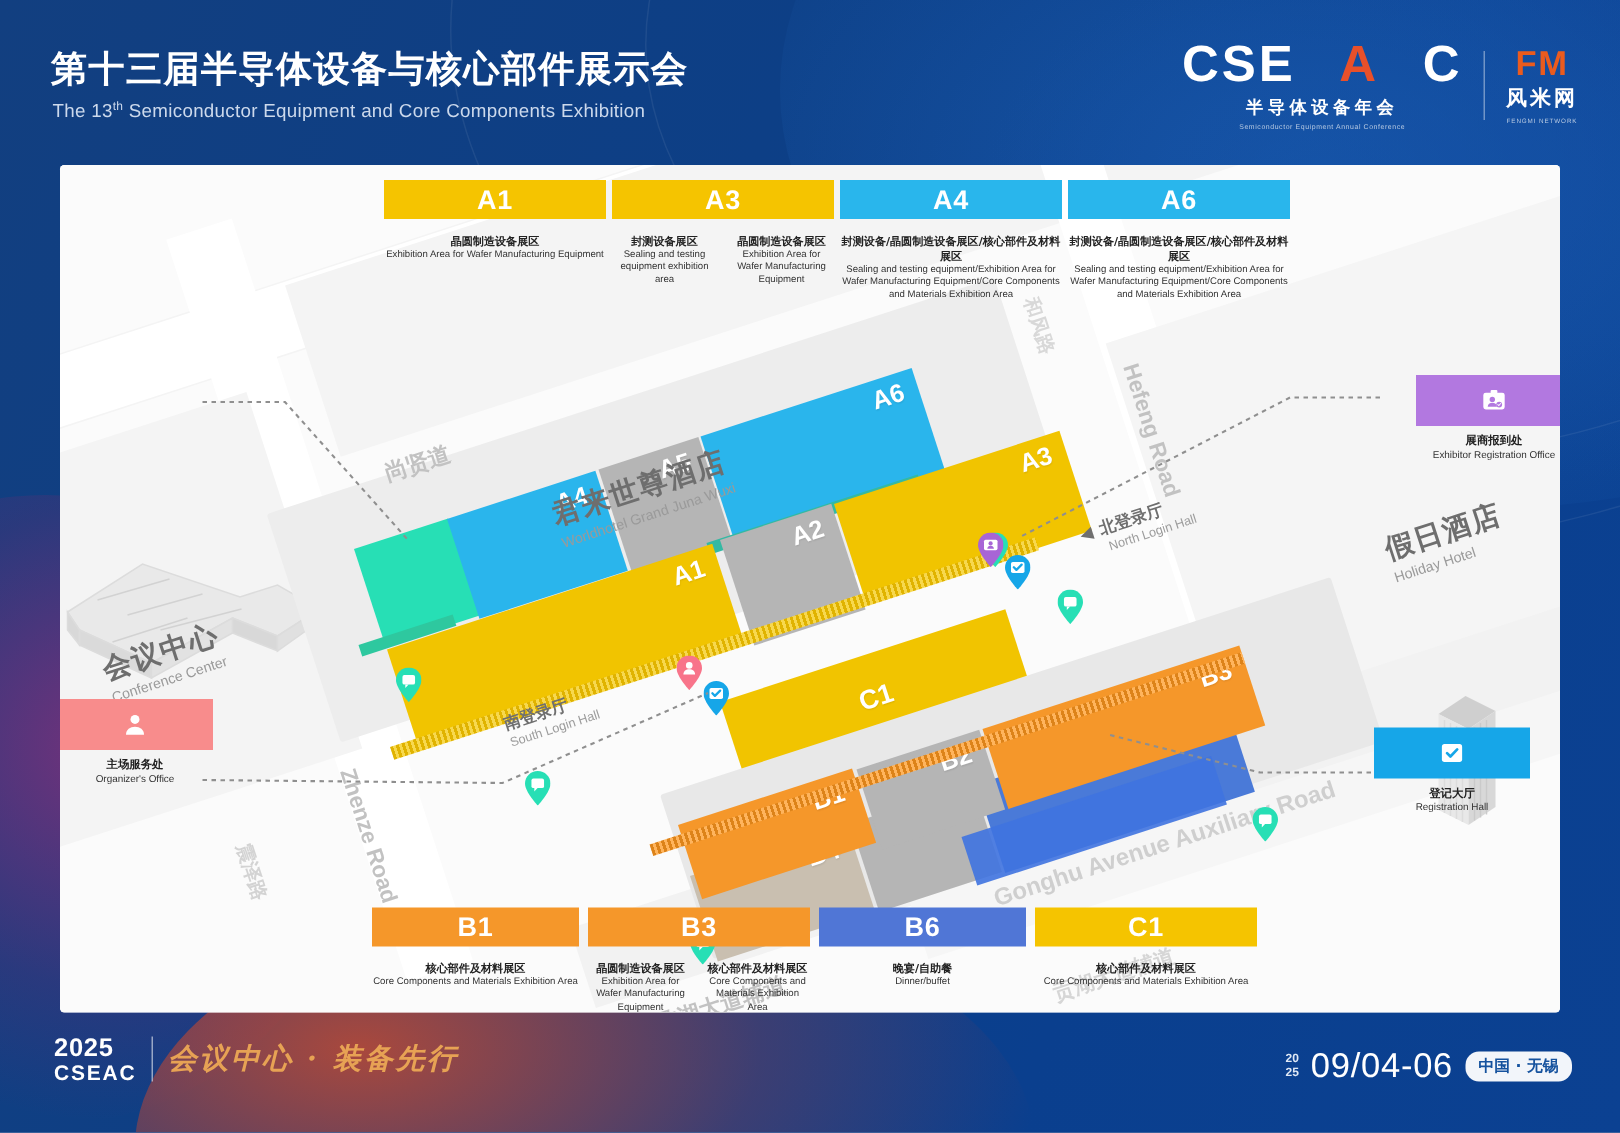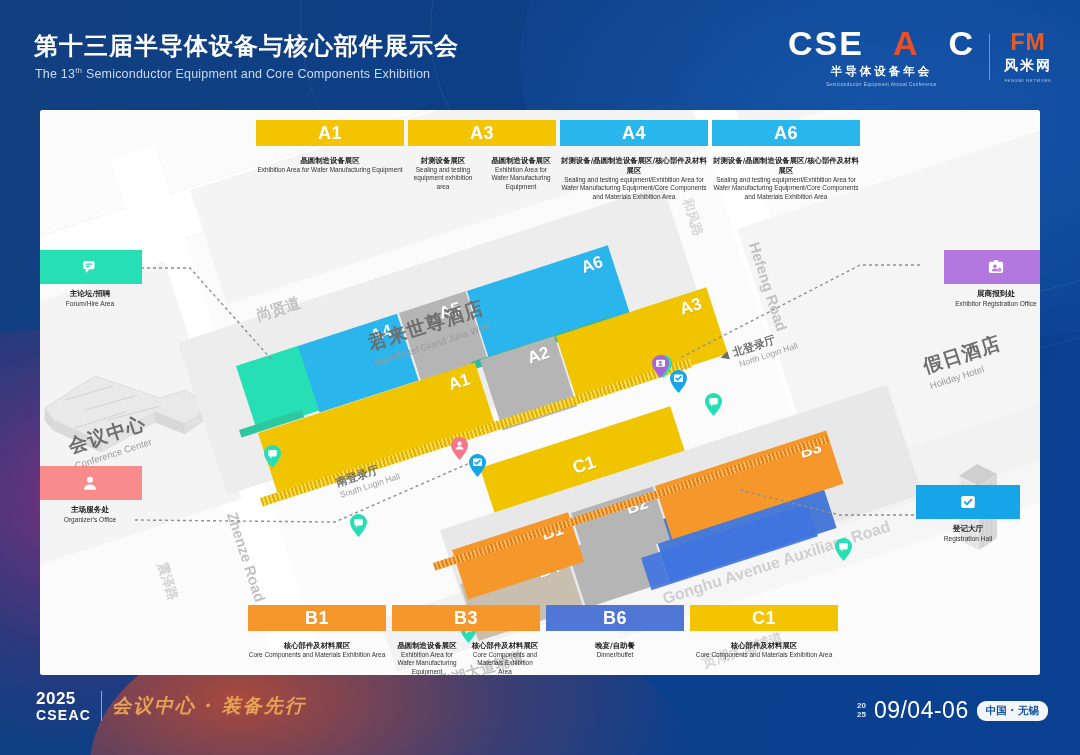--- a/index.html
+++ b/index.html
@@ -453,32 +453,20 @@
 
     <svg style="position:absolute; inset:0; width:1000px; height:565px; pointer-events:none;">
       <g stroke="#8f8f8f" stroke-width="1.4" fill="none" stroke-dasharray="3 3">
         <path d="M95 158 L150 158 L232 250"></path>
         <path d="M95 410 L295 412 L432 352"></path>
         <path d="M880 155 L820 155 L640 248"></path>
         <path d="M880 405 L800 405 L700 380"></path>
       </g>
     </svg>
 
-    <div class="side-chip" style="left:-2px; top:140px;">
-      <div class="box" style="background:#27dfb5;">
-        <svg class="icon-svg" viewBox="0 0 24 24">
-          <rect x="3" y="4" width="15" height="11" rx="2.2"></rect>
-          <path d="M6.5 15 L6.5 20 L11.5 15 Z"></path>
-          <rect x="6" y="7.4" width="9" height="1.5" rx=".7" fill="#27dfb5"></rect>
-          <rect x="6" y="10.4" width="6" height="1.5" rx=".7" fill="#27dfb5"></rect>
-        </svg>
-      </div>
-      <div class="cn">主论坛/招聘</div>
-      <div class="en">Forum/Hire Area</div>
-    </div>
 
     <div class="side-chip" style="left:-2px; top:356px;">
       <div class="box" style="background:#f88c8c;">
         <svg class="icon-svg" viewBox="0 0 24 24">
           <circle cx="12" cy="7.5" r="4"></circle>
           <path d="M4 21c0-4.4 3.6-7 8-7s8 2.6 8 7z"></path>
         </svg>
       </div>
       <div class="cn">主场服务处</div>
       <div class="en">Organizer's Office</div>

